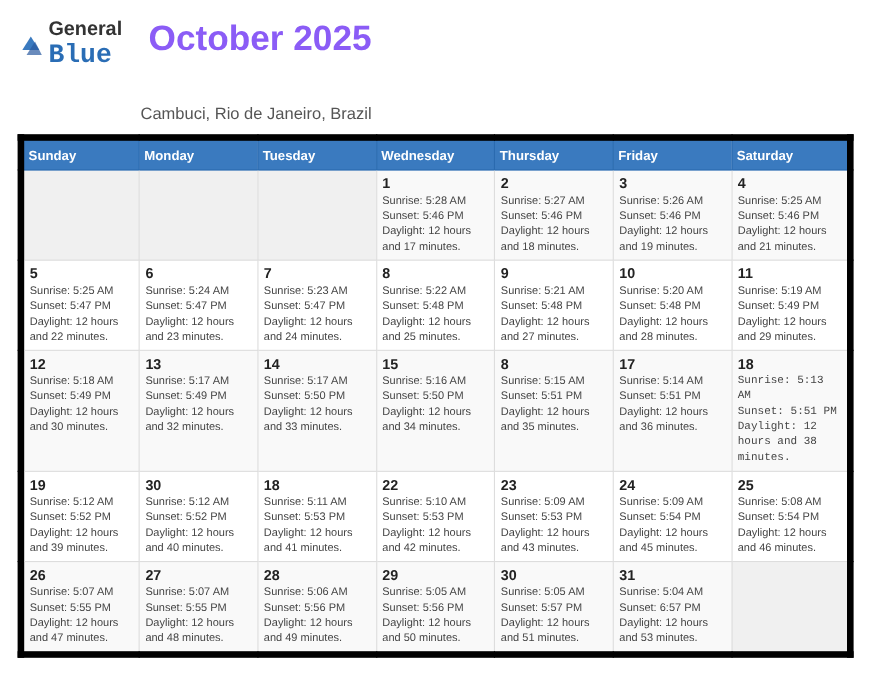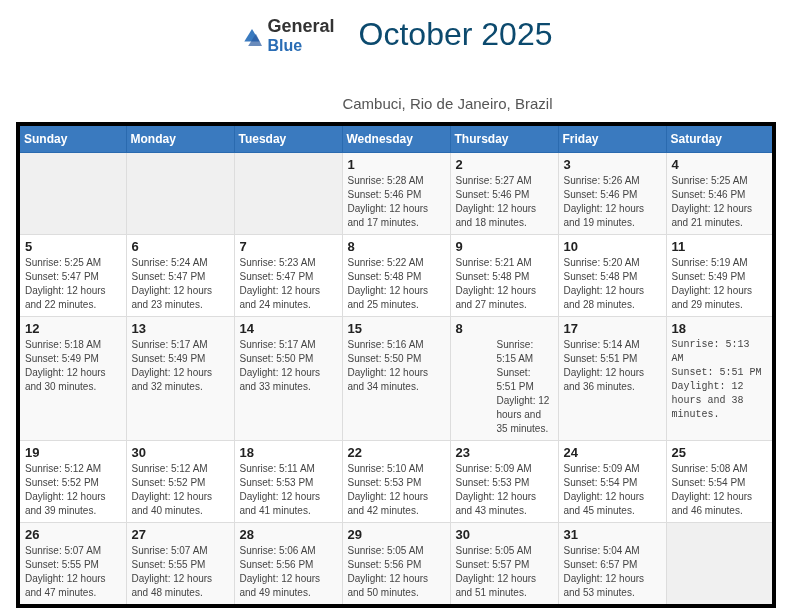--- a/index.html
+++ b/index.html
@@ -5,61 +5,62 @@
     * { box-sizing: border-box; margin: 0; padding: 0; }
     body {
       font-family: Arial, sans-serif;
       background: #fff;
       width: 792px;
       min-height: 612px;
       padding: 16px;
     }
     .header-area {
       display: flex;
-      justify-content: center;
+      justify-content: flex-start;
       align-items: flex-start;
       margin-bottom: 10px;
     }
     .logo {
       display: flex;
       align-items: center;
       gap: 4px;
     }
     .logo-text-general {
       font-size: 18px;
       font-weight: bold;
       color: #333;
     }
     .logo-text-blue {
-      font-size: 16px;
+      font-size: 24px;
       font-weight: bold;
       color: #2a6db5;
+      font-family: Liberation Mono, monospace;
     }
     .logo-icon {
       width: 24px;
       height: 20px;
     }
     .title-area {
       text-align: right;
     }
     .month-title {
       font-size: 32px;
-      font-weight: normal;
-      color: #0c4a6e;
+      font-weight: bold;
+      color: #8b5cf6;
       margin-left: 24px;
     }
     .location-title {
       font-size: 15px;
       color: #555;
       margin-top: 42px;
     }
     .calendar-table {
       width: 100%;
       border-collapse: collapse;
-      border: 4px solid #000000;
+      border: 6px solid #000000;
     }
     .calendar-table th {
       background-color: #3a7abf;
       color: #fff;
       font-size: 12px;
       font-weight: bold;
       padding: 6px 4px;
       text-align: left;
       border: 1px solid #2a6aaf;
     }
@@ -221,21 +222,21 @@
 Daylight: 12 hours and 33 minutes.</div>
         </td>
         <td>
           <span class="day-number">15</span>
           <div class="day-info" style="white-space: pre-line;">Sunrise: 5:16 AM
 Sunset: 5:50 PM
 Daylight: 12 hours and 34 minutes.</div>
         </td>
         <td>
           <span class="day-number">8</span>
-          <div class="day-info" style="white-space: pre-line; margin-left: 41px;">Sunrise: 5:15 AM
+          <div class="day-info" style="white-space: pre-line;">Sunrise: 5:15 AM
 Sunset: 5:51 PM
 Daylight: 12 hours and 35 minutes.</div>
         </td>
         <td>
           <span class="day-number">17</span>
           <div class="day-info" style="white-space: pre-line;">Sunrise: 5:14 AM
 Sunset: 5:51 PM
 Daylight: 12 hours and 36 minutes.</div>
         </td>
         <td>

